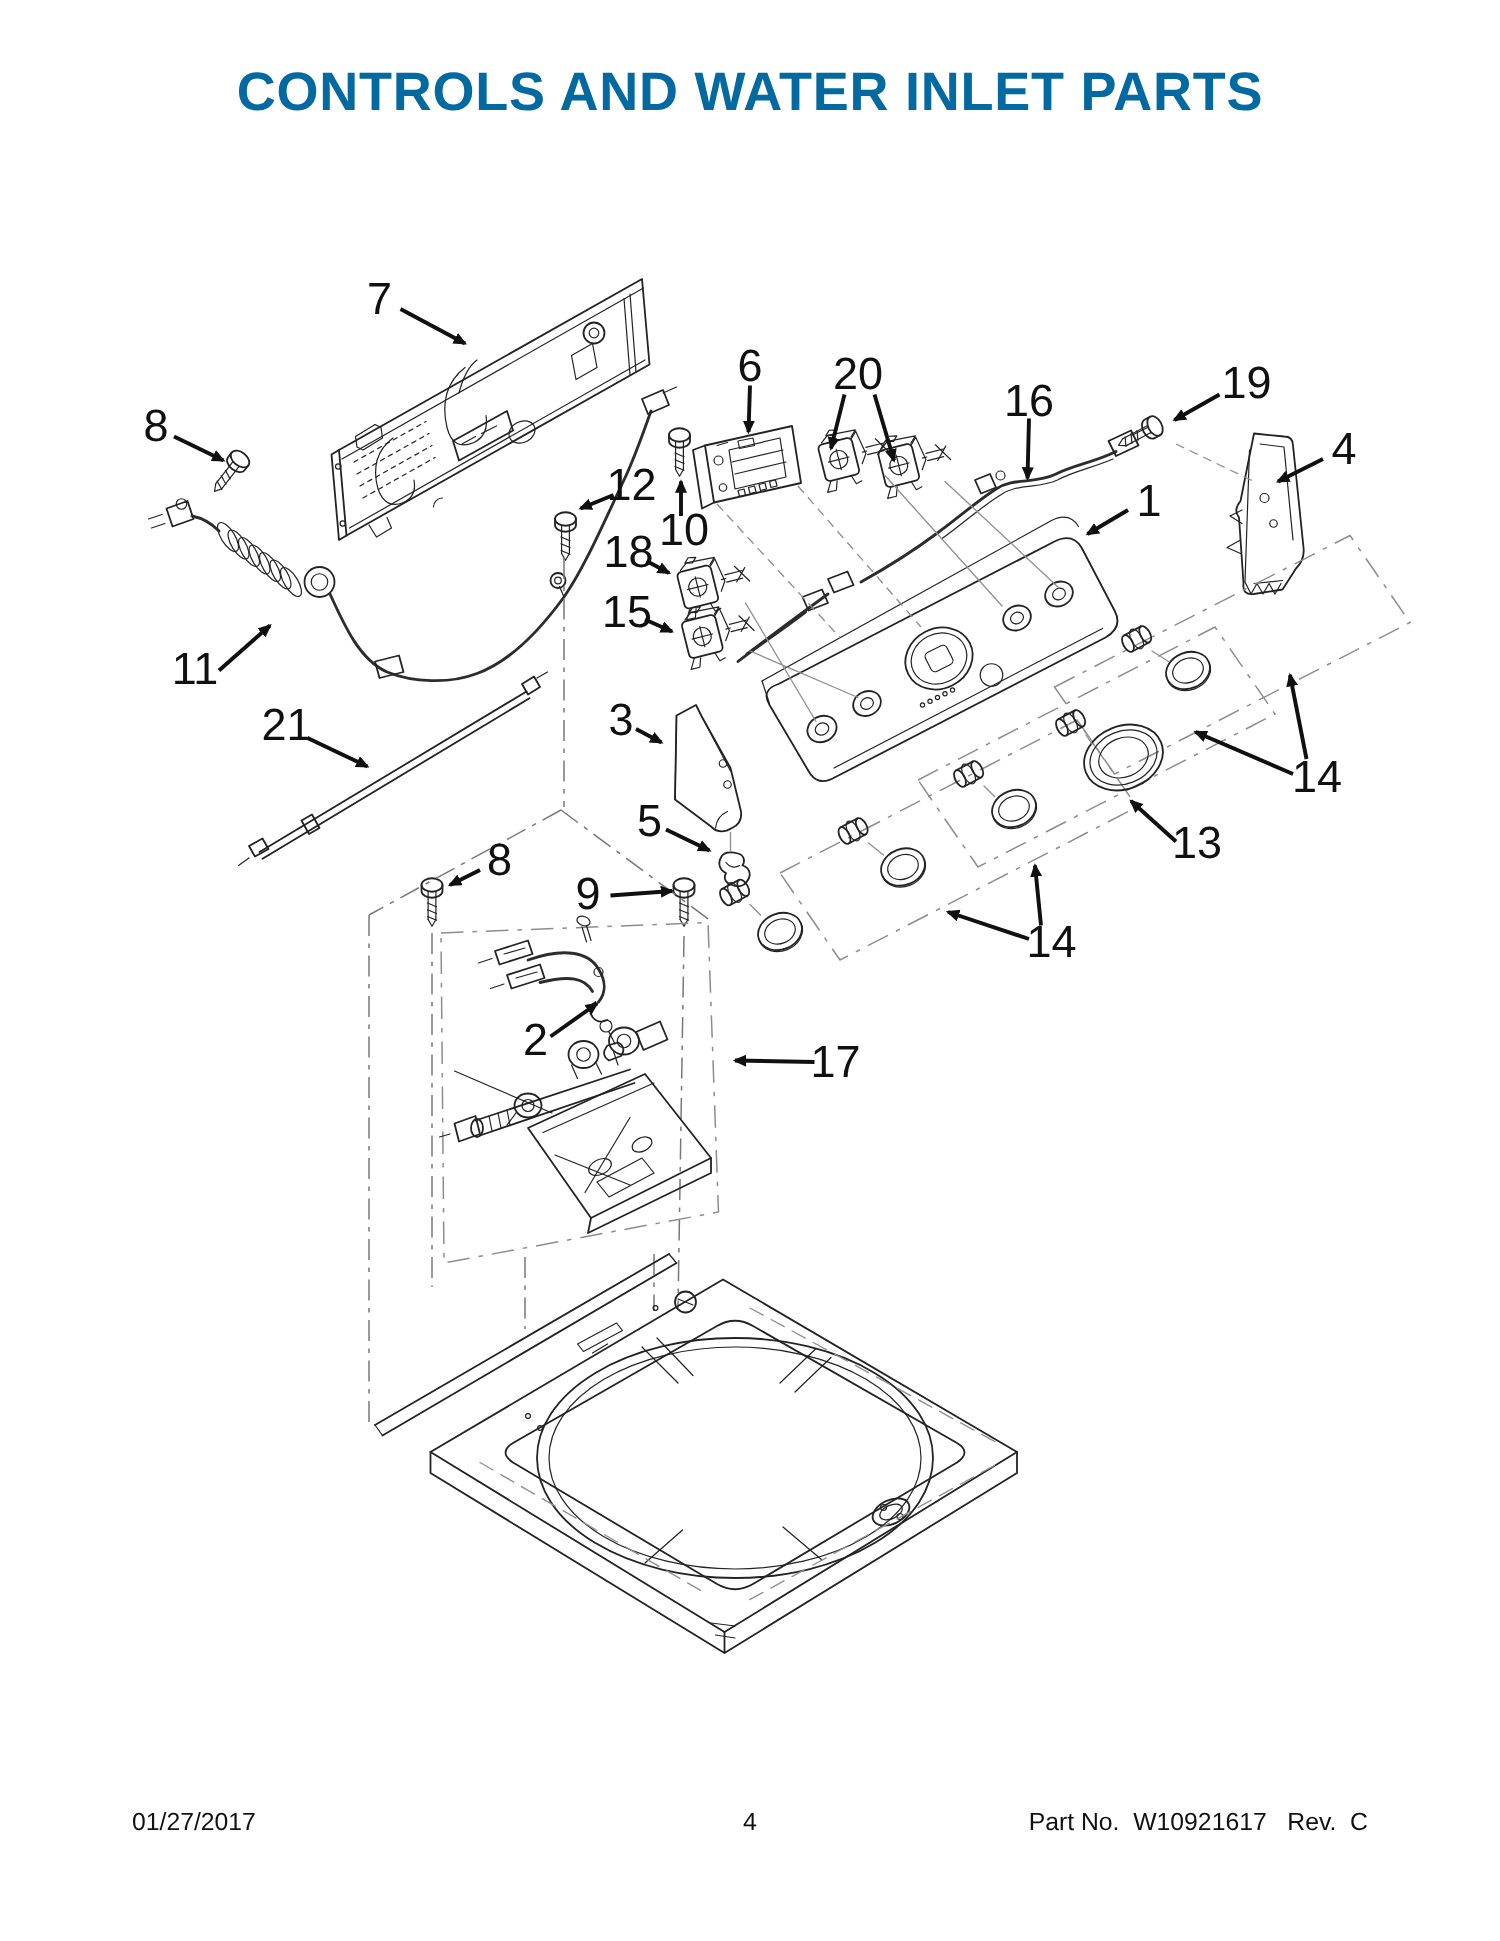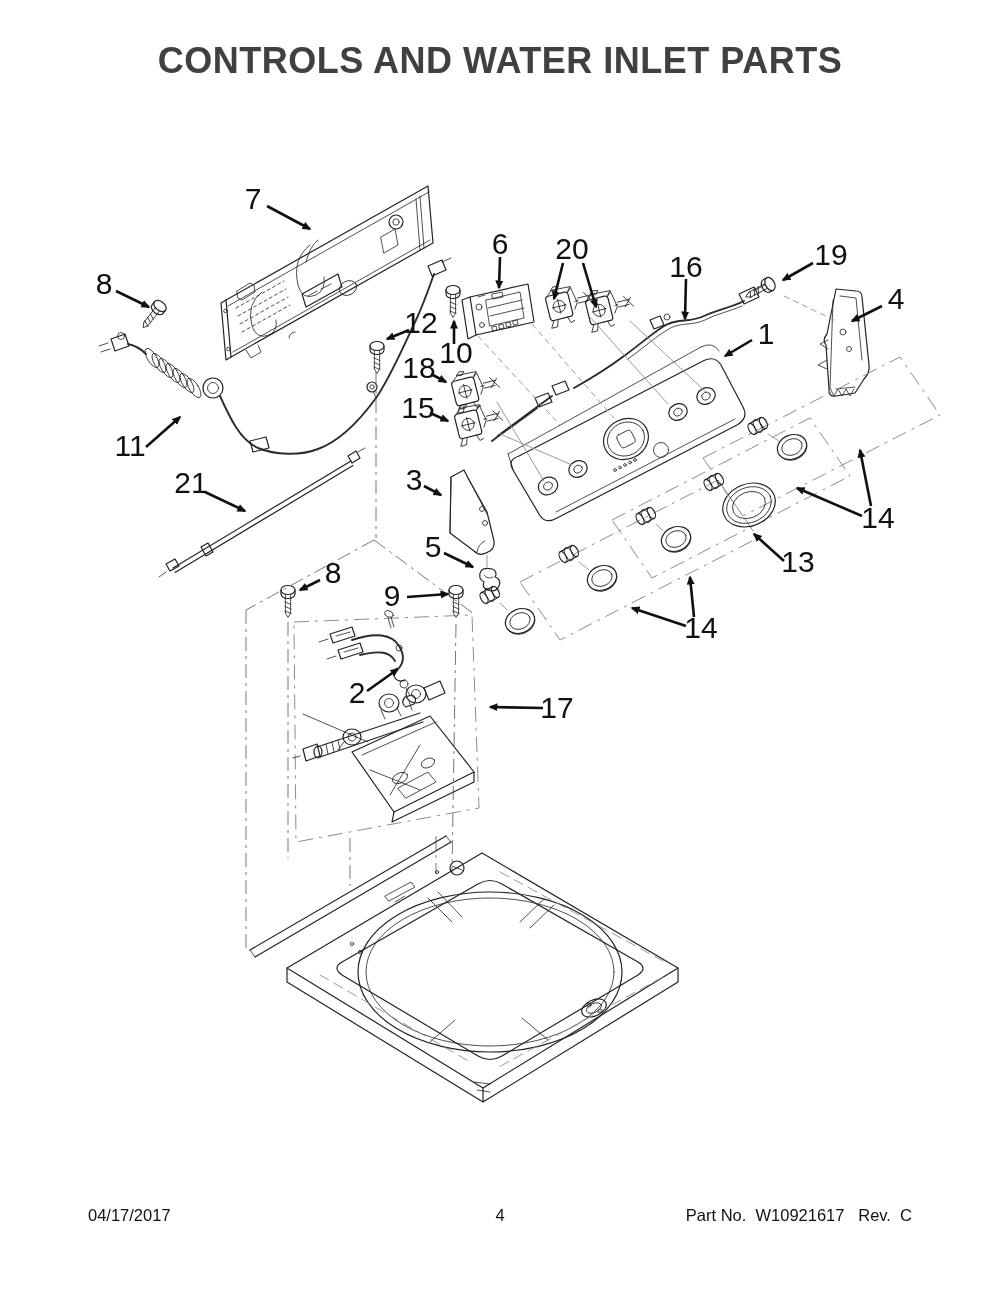--- a/index.html
+++ b/index.html
@@ -3,21 +3,21 @@
 <meta charset="utf-8">
 <style>
   html,body{margin:0;padding:0;background:#e8e8e8;}
   .sheet{
     position:relative;width:1000px;height:1294px;margin:0 auto;
     background:#ffffff;overflow:hidden;
     font-family:"Liberation Sans",sans-serif;color:#111;
   }
   .title{
     position:absolute;top:40px;left:0;right:0;text-align:center;
-    font-size:36px;font-weight:bold;letter-spacing:.5px;color:#404040;
+    font-size:36px;font-weight:bold;letter-spacing:.5px;color:#0369a1;
   }
   .diagram-svg{position:absolute;left:0;top:0;width:1000px;height:1294px;}
   .footer{position:absolute;left:0;right:0;top:1206px;height:24px;font-size:16.5px;}
   .footer .f-date{position:absolute;left:88px;top:0;}
   .footer .f-page{position:absolute;left:0;right:0;text-align:center;top:0;}
   .footer .f-part{position:absolute;right:88px;top:0;white-space:pre;margin-left:46px;}
 
   
   .ln{fill:none;stroke:#232323;stroke-width:1.2;stroke-linejoin:round;stroke-linecap:round;}
   .tn{fill:none;stroke:#232323;stroke-width:.8;stroke-linejoin:round;stroke-linecap:round;}
@@ -368,18 +368,18 @@
       <text class="co" x="392" y="606">9</text>
       <text class="co" x="357" y="703">2</text>
       <text class="co" x="557" y="718">17</text>
       <text class="co" x="798" y="572">13</text>
       <text class="co" x="878" y="528">14</text>
       <text class="co" x="701" y="638">14</text>
     </g>
   </svg>
 
   <div class="footer">
-    <span class="f-date">04/17/2017</span>
+    <span class="f-date">01/27/2017</span>
     <span class="f-page">4</span>
     <span class="f-part">Part No.  W10921617   Rev.  C</span>
   </div>
 
 </div>
 
 </body></html>

